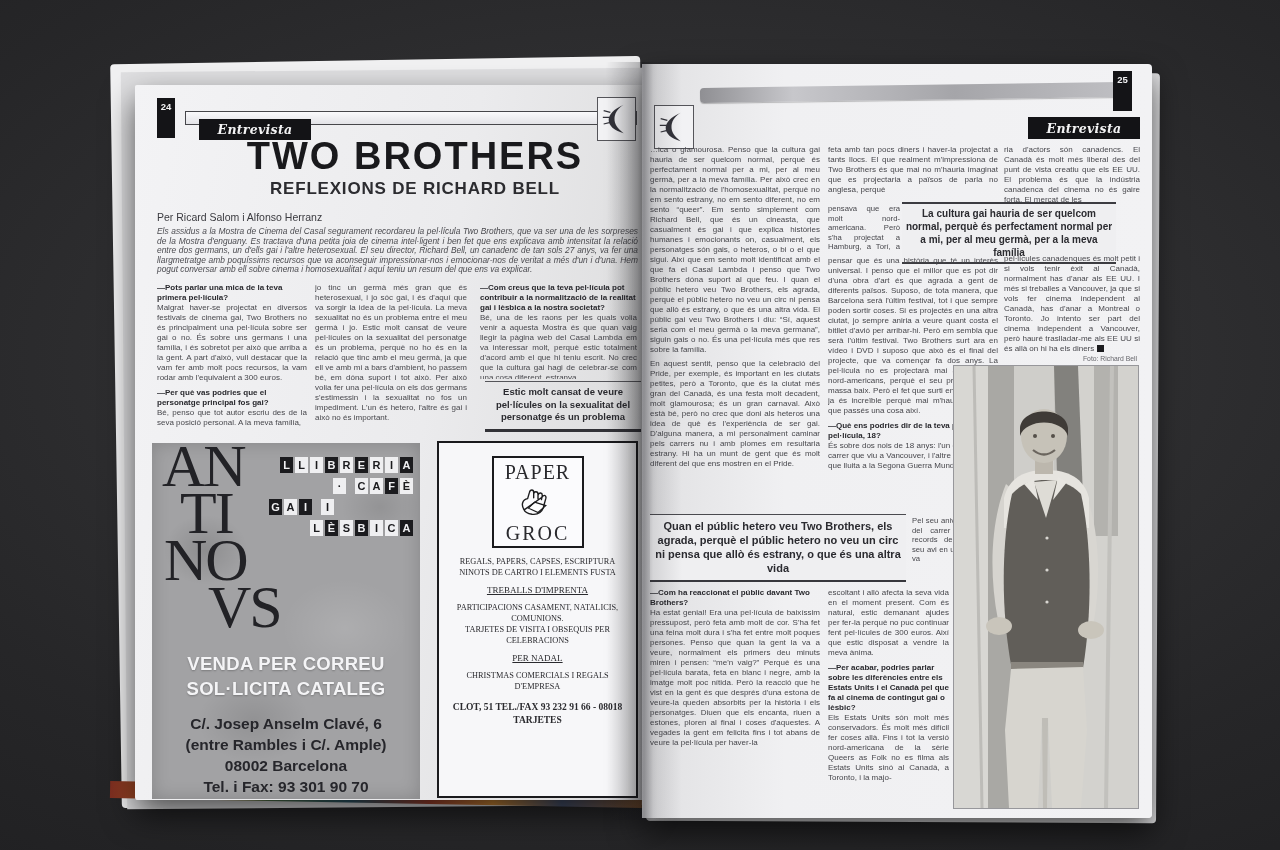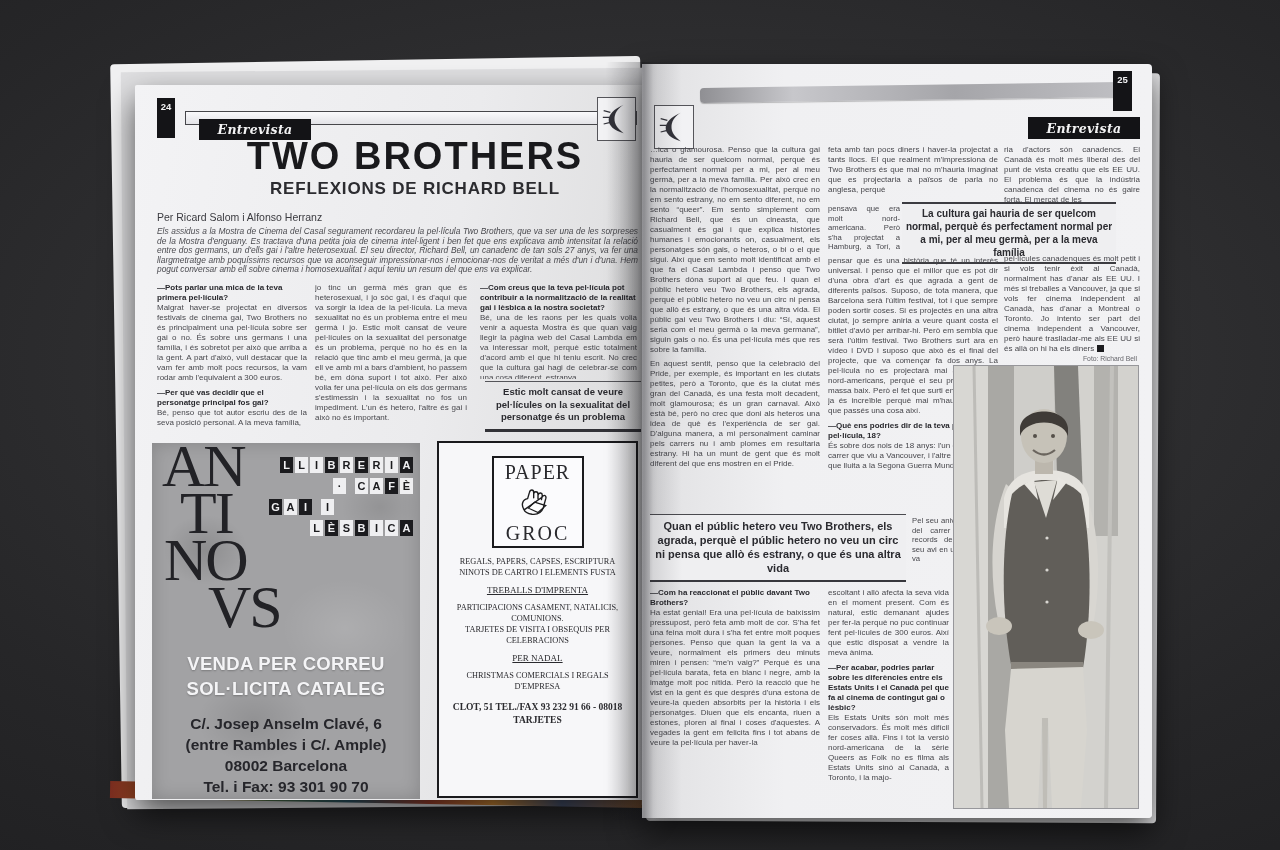--- a/index.html
+++ b/index.html
@@ -102,21 +102,21 @@
     <div class="abs title-block" style="left:60px;top:50px;width:440px;">
       <h1>TWO BROTHERS</h1>
       <h2>REFLEXIONS DE RICHARD BELL</h2>
     </div>
     <div class="abs byline" style="left:22px;top:126px;">Per Ricard Salom i Alfonso Herranz</div>
     <div class="abs intro" style="left:22px;top:142px;width:481px;">Els assidus a la Mostra de Cinema del Casal segurament recordareu la pel·lícula Two Brothers, que va ser una de les sorpreses de la Mostra d'enguany. Es tractava d'una petita joia de cinema intel·ligent i ben fet que ens explicava amb intensitat la relació entre dos germans, un d'ells gai i l'altre heterosexual. El seu director, Richard Bell, un canadenc de tan sols 27 anys, va fer una llargmetratge amb poquíssims recursos que va aconseguir impressionar-nos i emocionar-nos de veritat a més d'un i d'una. Hem pogut conversar amb ell sobre cinema i homosexualitat i aquí teniu un resum del que ens va explicar.</div>
 
     <div class="abs bodytext clip" style="left:22px;top:198px;width:150px;height:152px;">
       <p class="q" style="margin-top:0;">—Pots parlar una mica de la teva primera pel·lícula?</p>
       <p>Malgrat haver-se projectat en diversos festivals de cinema gai, Two Brothers no és principalment una pel·lícula sobre ser gai o no. És sobre uns germans i una família, i és sobretot per això que arriba a la gent. A part d'això, vull destacar que la vam fer amb molt pocs recursos, la vam rodar amb l'equivalent a 300 euros.</p>
-      <p class="q">—Per què vas decidir que el personatge principal fos gai?</p>
+      <p class="q">—Per què vas podries que el personatge principal fos gai?</p>
       <p>Bé, penso que tot autor escriu des de la seva posició personal. A la meva família,</p>
     </div>
     <div class="abs bodytext clip" style="left:180px;top:198px;width:152px;height:162px;">
       <p>jo tinc un germà més gran que és heterosexual, i jo sóc gai, i és d'aquí que va sorgir la idea de la pel·lícula. La meva sexualitat no és un problema entre el meu germà i jo. Estic molt cansat de veure pel·lícules on la sexualitat del personatge és un problema, perquè no ho és en la relació que tinc amb el meu germà, ja que ell ve amb mi a bars d'ambient, ho passem bé, em dóna suport i tot això. Per això volia fer una pel·lícula on els dos germans s'estimessin i la sexualitat no fos un impediment. L'un és hetero, l'altre és gai i això no és important.</p>
     </div>
     <div class="abs bodytext clip" style="left:345px;top:198px;width:157px;height:96px;">
       <p class="q" style="margin-top:0;">—Com creus que la teva pel·lícula pot contribuir a la normalització de la realitat gai i lèsbica a la nostra societat?</p>
       <p>Bé, una de les raons per les quals volia venir a aquesta Mostra és que quan vaig llegir la pàgina web del Casal Lambda em va interessar molt, perquè estic totalment d'acord amb el que hi teniu escrit. No crec que la cultura gai hagi de celebrar-se com una cosa diferent, estranya,</p>
     </div>
     <div class="abs lquote" style="left:350px;top:296px;width:152px;">Estic molt cansat de veure pel·lícules on la sexualitat del personatge és un problema</div>

